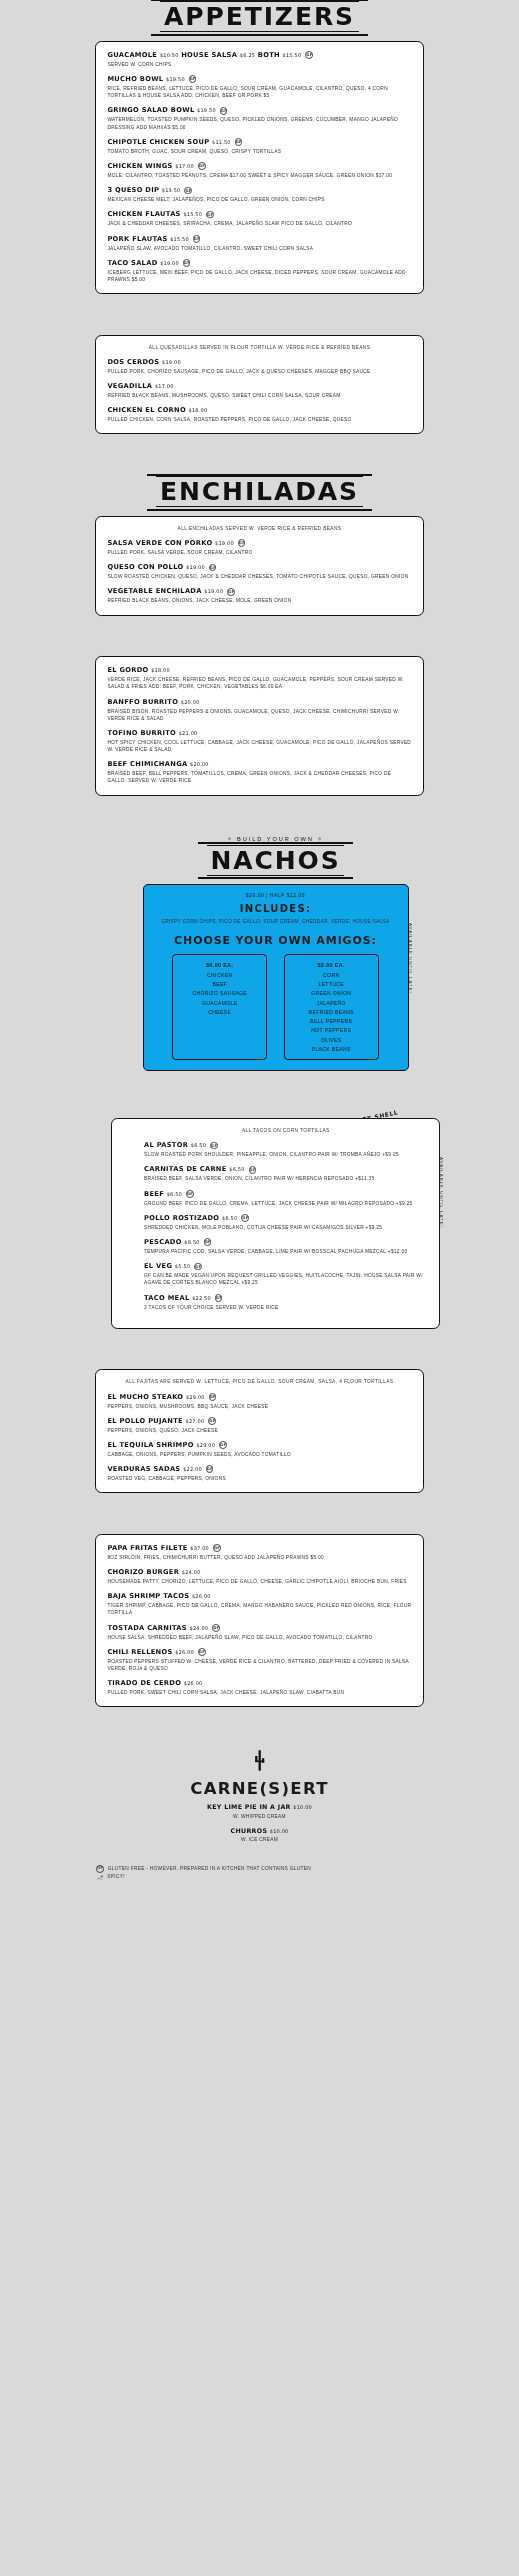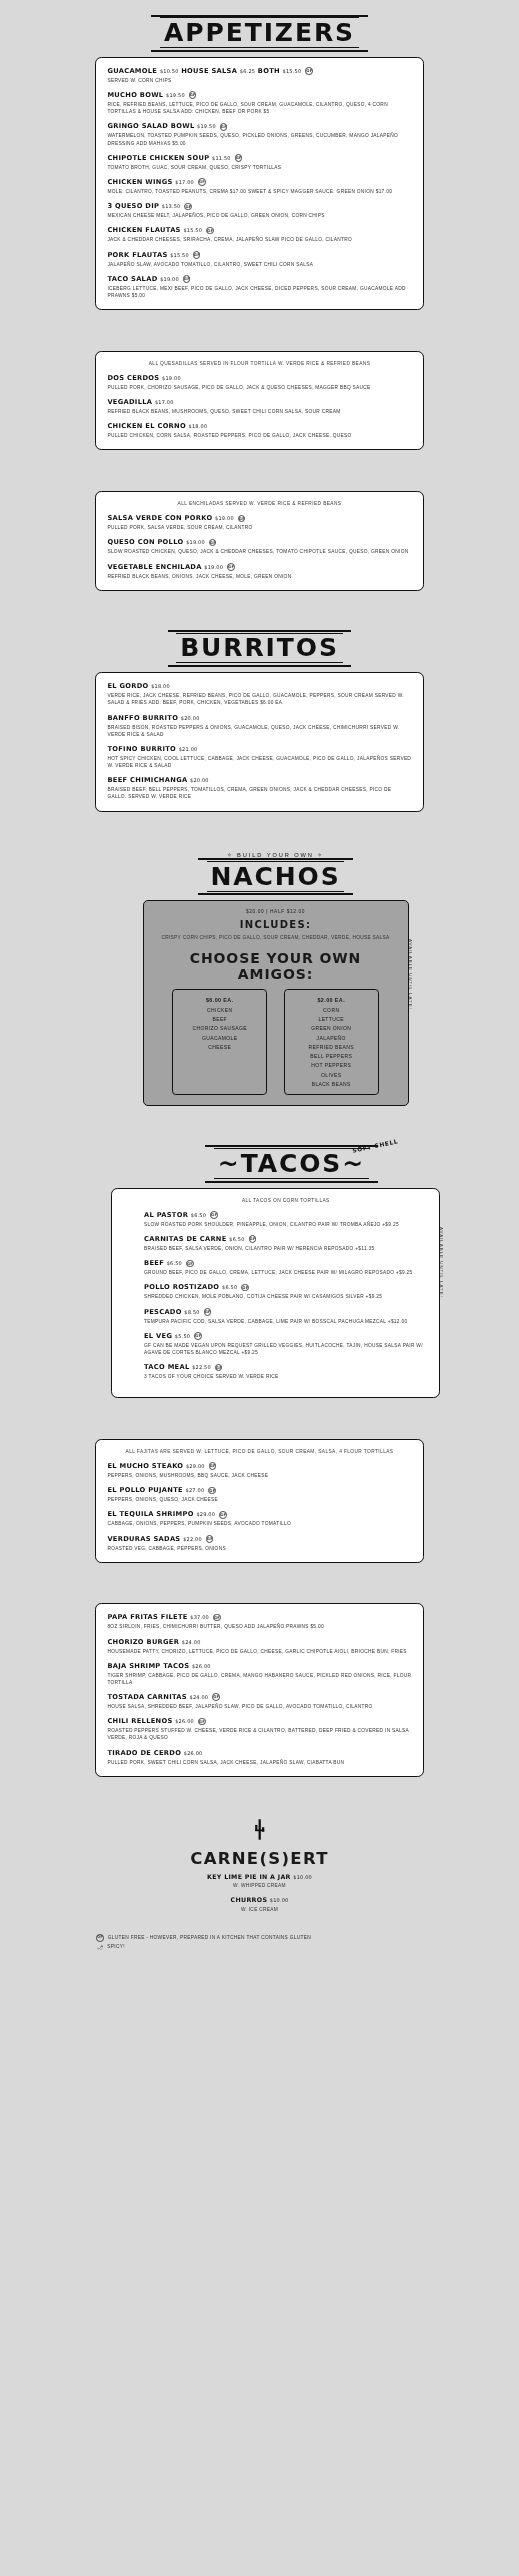--- a/index.html
+++ b/index.html
@@ -5,21 +5,21 @@
   html,body{margin:0;padding:0;}
   body{
     width:519px;
     background:#d9d9d9;
     font-family:"Liberation Sans", sans-serif;
     color:#1a1a1a;
     -webkit-font-smoothing:antialiased;
   }
   .page{
     width:451px;
-    margin:16px auto;
+    margin:0 auto;
     padding:0 0 25px 0;
     box-sizing:border-box;
   }
   
   .section{ margin:0 0 21.5px 0; }
   .sect-head{
     text-align:center;
     margin:0 auto 6.3px auto;
     width:355px;
   }
@@ -121,38 +121,38 @@
   .byo{
     text-align:center;
     font-size:5.7px;
     letter-spacing:1.9px;
     text-transform:uppercase;
     margin:0 0 1.3px 0;
     color:#111;
   }
   .nachos-box{
     width:266px;margin:0 auto;
-    background:#a3a3a3;border:1.3px solid #111;border-radius:5px;
+    background:#0ea5e9;border:1.3px solid #111;border-radius:5px;
     padding:7.6px 9px 10px 9px;box-sizing:border-box;
     position:relative;
   }
   .nachos-price{
     text-align:center;font-size:4.8px;letter-spacing:0.6px;margin-bottom:5px;color:#222;
   }
   .includes-title{
     text-align:center;font-family:"DejaVu Sans",sans-serif;font-weight:bold;
     font-size:10px;letter-spacing:1.3px;margin:1.3px 0 3.8px 0;
   }
   .includes-body{
     text-align:center;font-size:4.8px;line-height:1.6;letter-spacing:0.3px;
     text-transform:uppercase;color:#333;margin-bottom:9px;
   }
   .amigos-title{
     text-align:center;font-family:"DejaVu Sans",sans-serif;font-weight:bold;
-    font-size:14px;letter-spacing:0.9px;margin:2.5px 0 6.3px 0;
+    font-size:11px;letter-spacing:0.9px;margin:2.5px 0 6.3px 0;
   }
   .amigo-cols{display:flex;justify-content:center;gap:16.5px;}
   .amigo-col{
     border:1px solid #111;border-radius:3.8px;
     padding:5px 9px;min-width:75px;text-align:center;
     font-size:5px;line-height:1.85;letter-spacing:0.4px;text-transform:uppercase;
   }
   .amigo-col .head{font-weight:bold;font-size:5.4px;margin-bottom:1.3px;display:block;}
   .vert-note2{
     position:absolute;right:-5px;top:38px;
@@ -319,20 +319,23 @@
           <span class="price">$18.00</span>
         </div>
         <div class="desc">PULLED CHICKEN, CORN SALSA, ROASTED PEPPERS, PICO DE GALLO, JACK CHEESE, QUESO</div>
       </div>
     </div>
   </div>
 
   <div class="spacer-lg"></div>
 
   <div class="section">
+    <div class="sect-head">
+      <div class="sect-title"><span class="inner">Enchiladas</span></div>
+    </div>
     <div class="card">
       <div class="note">ALL ENCHILADAS SERVED W. VERDE RICE &amp; REFRIED BEANS</div>
       <div class="item">
         <div class="item-name">
           <span>SALSA VERDE CON PORKO</span>
           <span class="price">$19.00</span>
           <span class="gf">GF</span>
         </div>
         <div class="desc">PULLED PORK, SALSA VERDE, SOUR CREAM, CILANTRO</div>
       </div>
@@ -351,23 +354,20 @@
           <span class="gf">GF</span>
         </div>
         <div class="desc">REFRIED BLACK BEANS, ONIONS, JACK CHEESE, MOLE, GREEN ONION</div>
       </div>
     </div>
   </div>
 
   <div class="spacer-lg"></div>
 
   <div class="section">
-    <div class="sect-head">
-      <div class="sect-title"><span class="inner">Burritos</span></div>
-    </div>
     <div class="card">
       <div class="item">
         <div class="item-name">
           <span>EL GORDO</span>
           <span class="price">$18.00</span>
         </div>
         <div class="desc">VERDE RICE, JACK CHEESE, REFRIED BEANS, PICO DE GALLO, GUACAMOLE, PEPPERS, SOUR CREAM  SERVED W. SALAD &amp; FRIES   ADD: BEEF, PORK, CHICKEN, VEGETABLES  $6.00 EA.</div>
       </div>
       <div class="item">
         <div class="item-name">
@@ -430,21 +430,20 @@
       </div>
       <div class="vert-note2">AVAILABLE UNTIL LATE!</div>
     </div>
   </div>
 
   <div class="spacer-lg"></div>
 
   <div class="section rel">
     <div class="sect-head rel">
       <div class="soft-shell">Soft Shell</div>
-      <div class="sect-title"><span class="inner">~Tacos~</span></div>
     </div>
     <div class="card rel">
       <div class="note">ALL TACOS ON CORN TORTILLAS</div>
       <div class="item">
         <div class="item-name">
           <span>AL PASTOR</span>
           <span class="price">$6.50</span>
           <span class="gf">GF</span>
         </div>
         <div class="desc">SLOW ROASTED PORK SHOULDER, PINEAPPLE, ONION, CILANTRO  pair w/ tromba añejo +$9.25</div>

